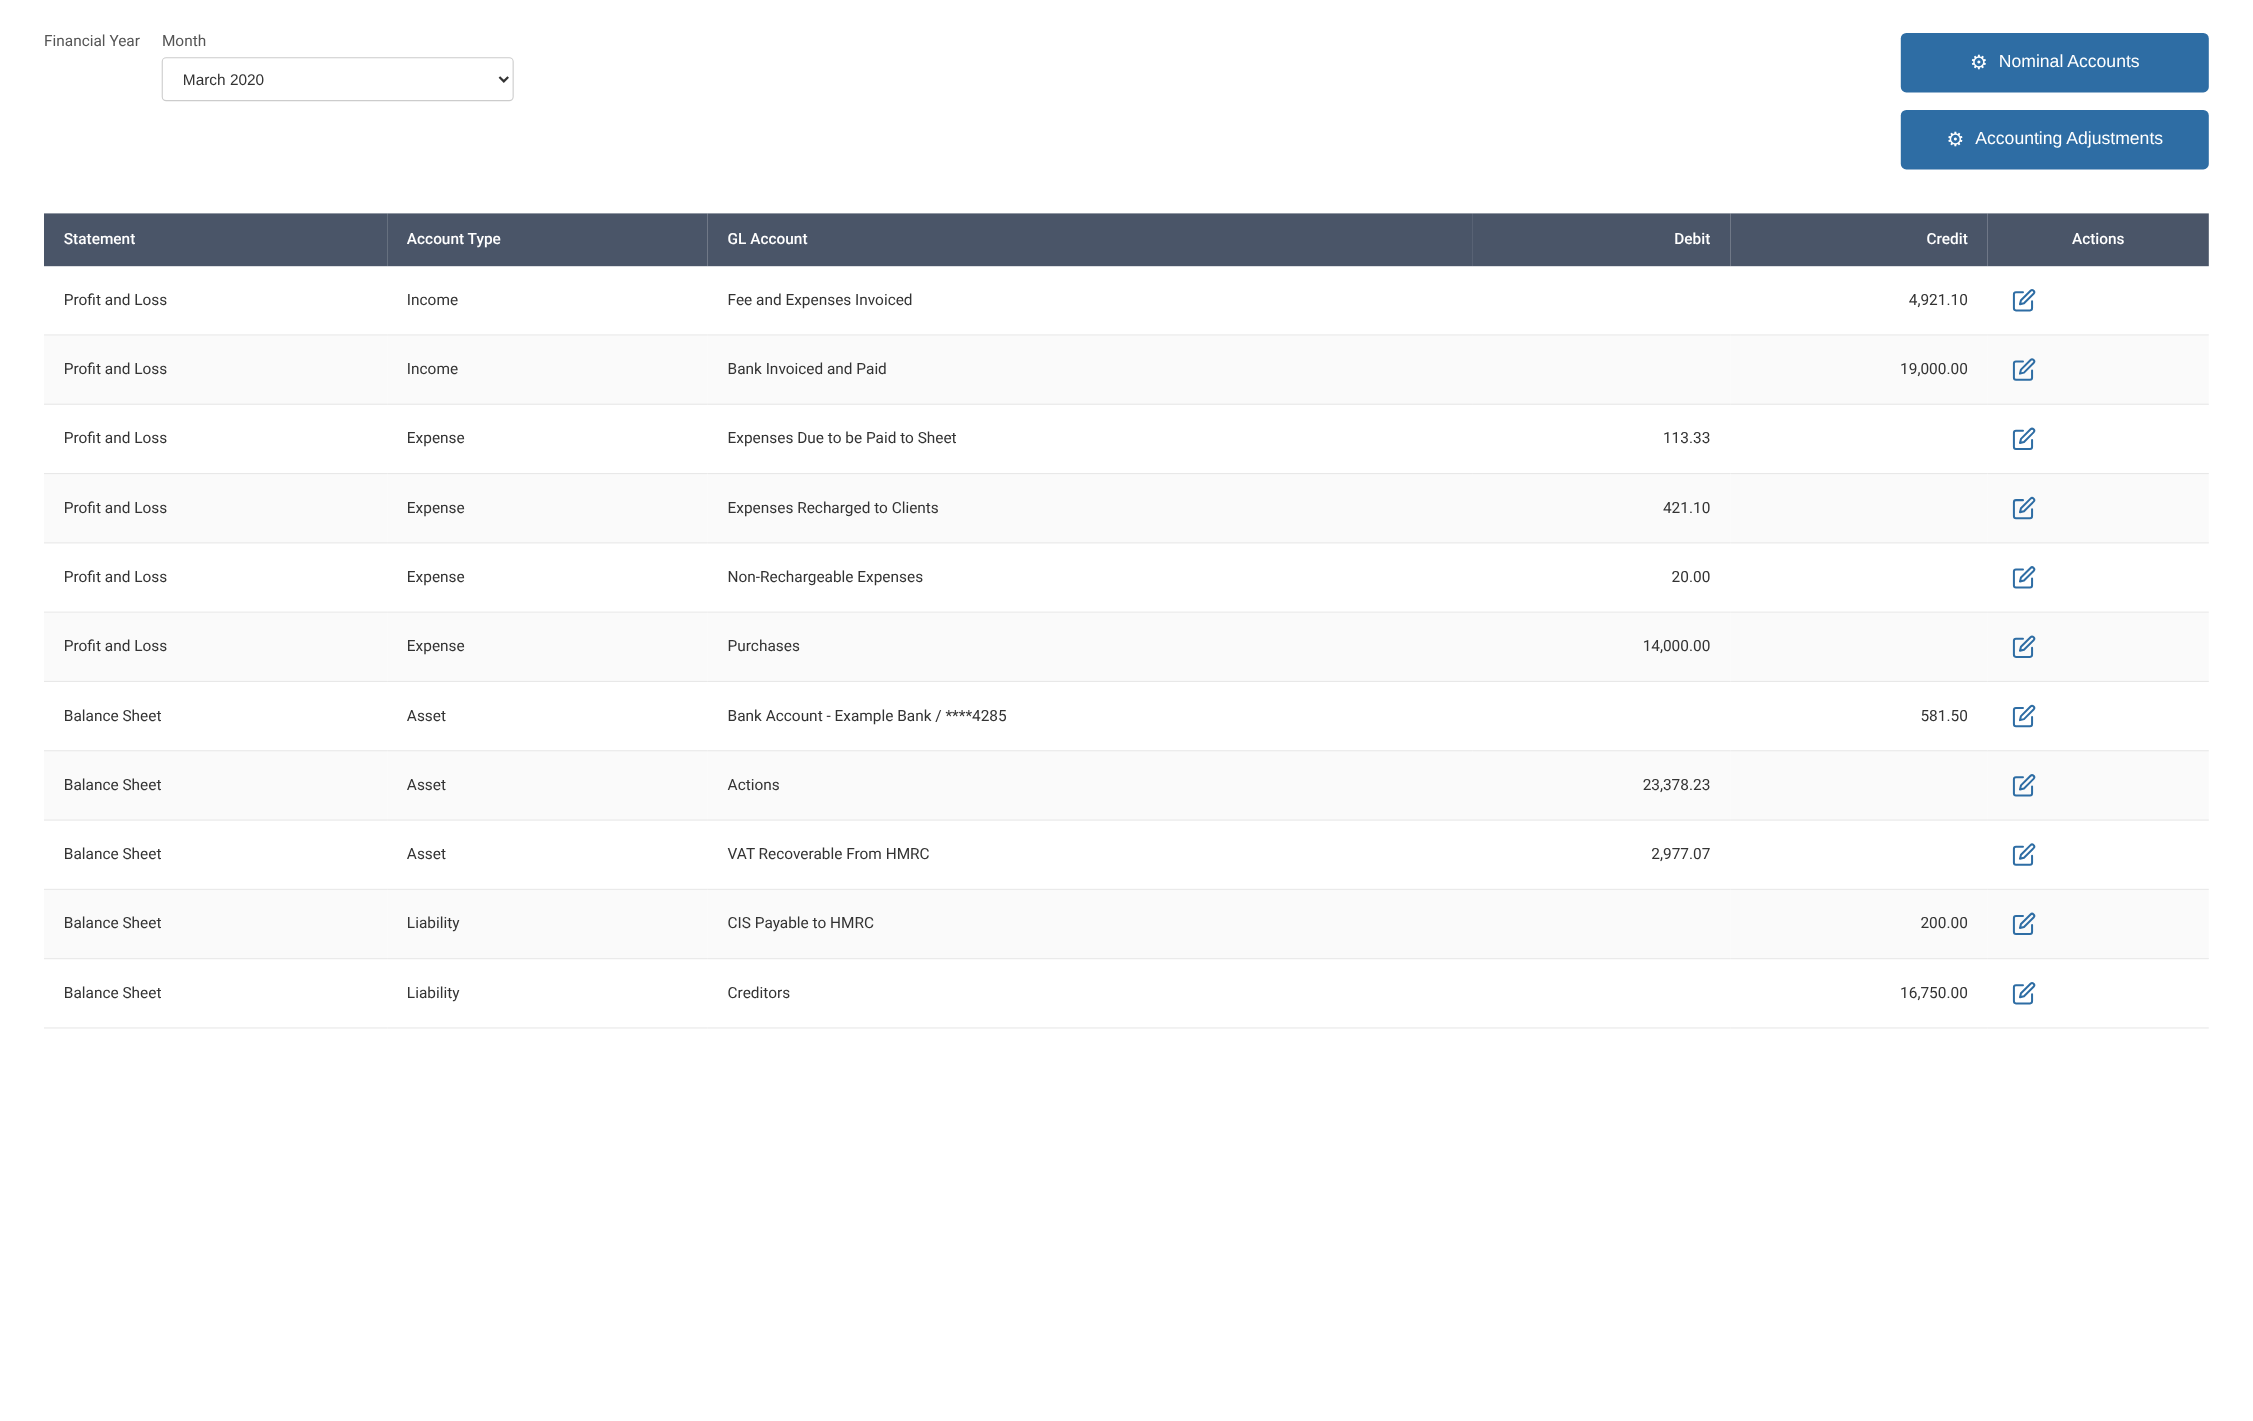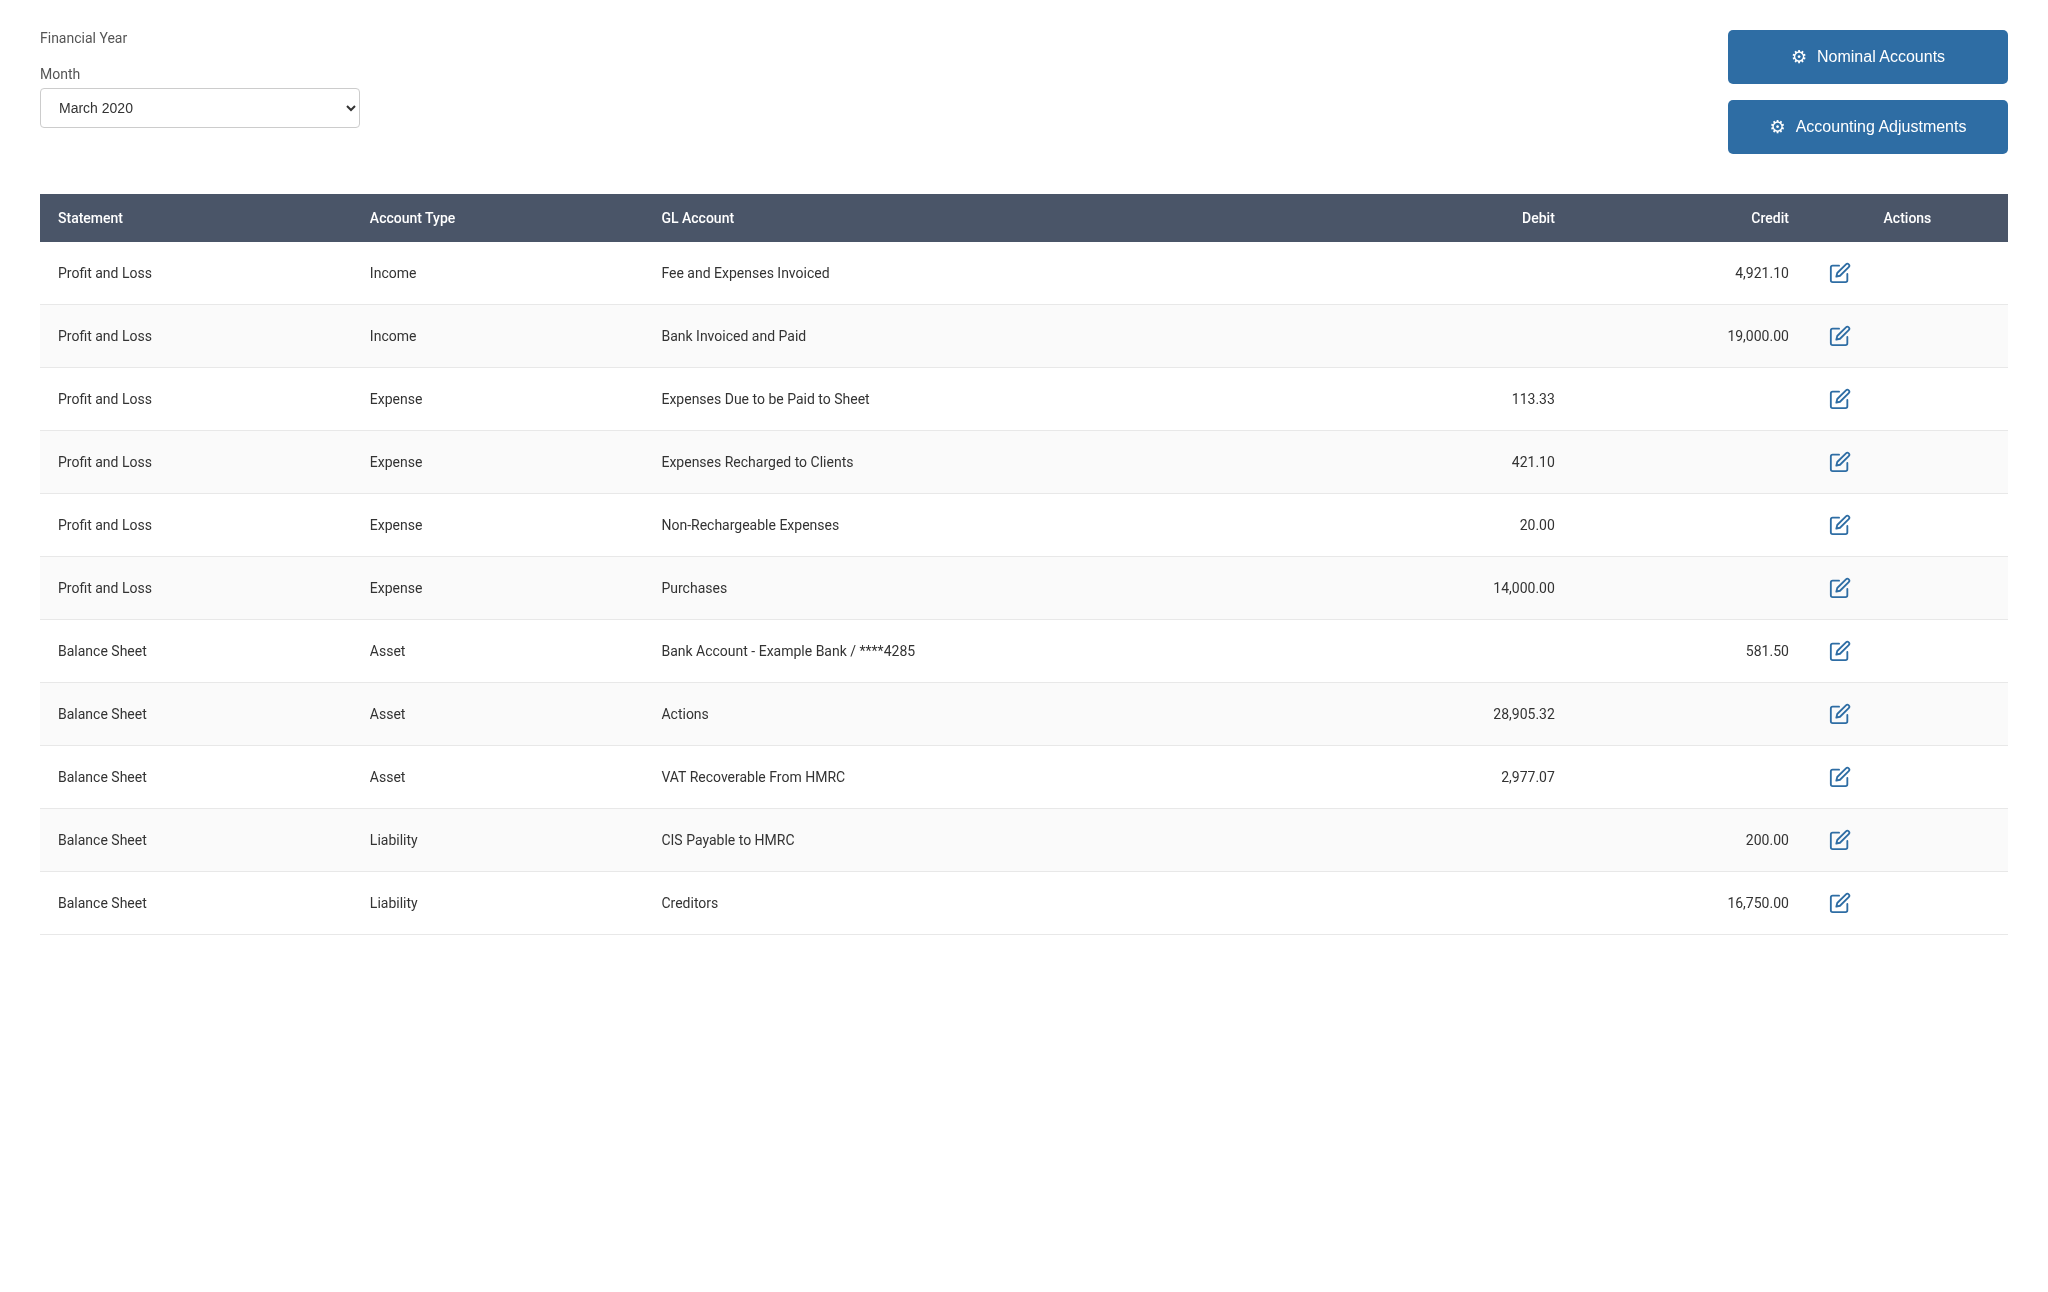--- a/index.html
+++ b/index.html
@@ -9,21 +9,21 @@
       color: #333;
       font-size: 15px;
       padding: 30px 40px;
     }
     .top-section {
       display: flex;
       justify-content: space-between;
       align-items: flex-start;
       margin-bottom: 40px;
     }
-    .form-section { display: flex; flex-direction: column; gap: 20px; }
+    .form-section { display: flex; flex-direction: row; gap: 20px; }
     .form-group { display: flex; flex-direction: column; gap: 6px; }
     .form-group label {
       font-size: 14px;
       color: #555;
     }
     .form-group select {
       width: 320px;
       padding: 10px 14px;
       border: 1px solid #ccc;
       border-radius: 4px;
@@ -251,21 +251,21 @@
     <path d="M11 4H4a2 2 0 0 0-2 2v14a2 2 0 0 0 2 2h14a2 2 0 0 0 2-2v-7"></path>
     <path d="M18.5 2.5a2.121 2.121 0 0 1 3 3L12 15l-4 1 1-4 9.5-9.5z"></path>
   </svg>
             </button>
     </td>
   </tr>
         <tr>
     <td>Balance Sheet</td>
     <td>Asset</td>
     <td>Actions</td>
-    <td class="right">28,905.32</td>
+    <td class="right">23,378.23</td>
     <td class="right"></td>
     <td class="center">
       <button class="edit-btn" title="Edit">
               <svg class="edit-icon-svg" viewBox="0 0 24 24" fill="none" stroke="currentColor" stroke-width="2" stroke-linecap="round" stroke-linejoin="round">
     <path d="M11 4H4a2 2 0 0 0-2 2v14a2 2 0 0 0 2 2h14a2 2 0 0 0 2-2v-7"></path>
     <path d="M18.5 2.5a2.121 2.121 0 0 1 3 3L12 15l-4 1 1-4 9.5-9.5z"></path>
   </svg>
             </button>
     </td>
   </tr>

